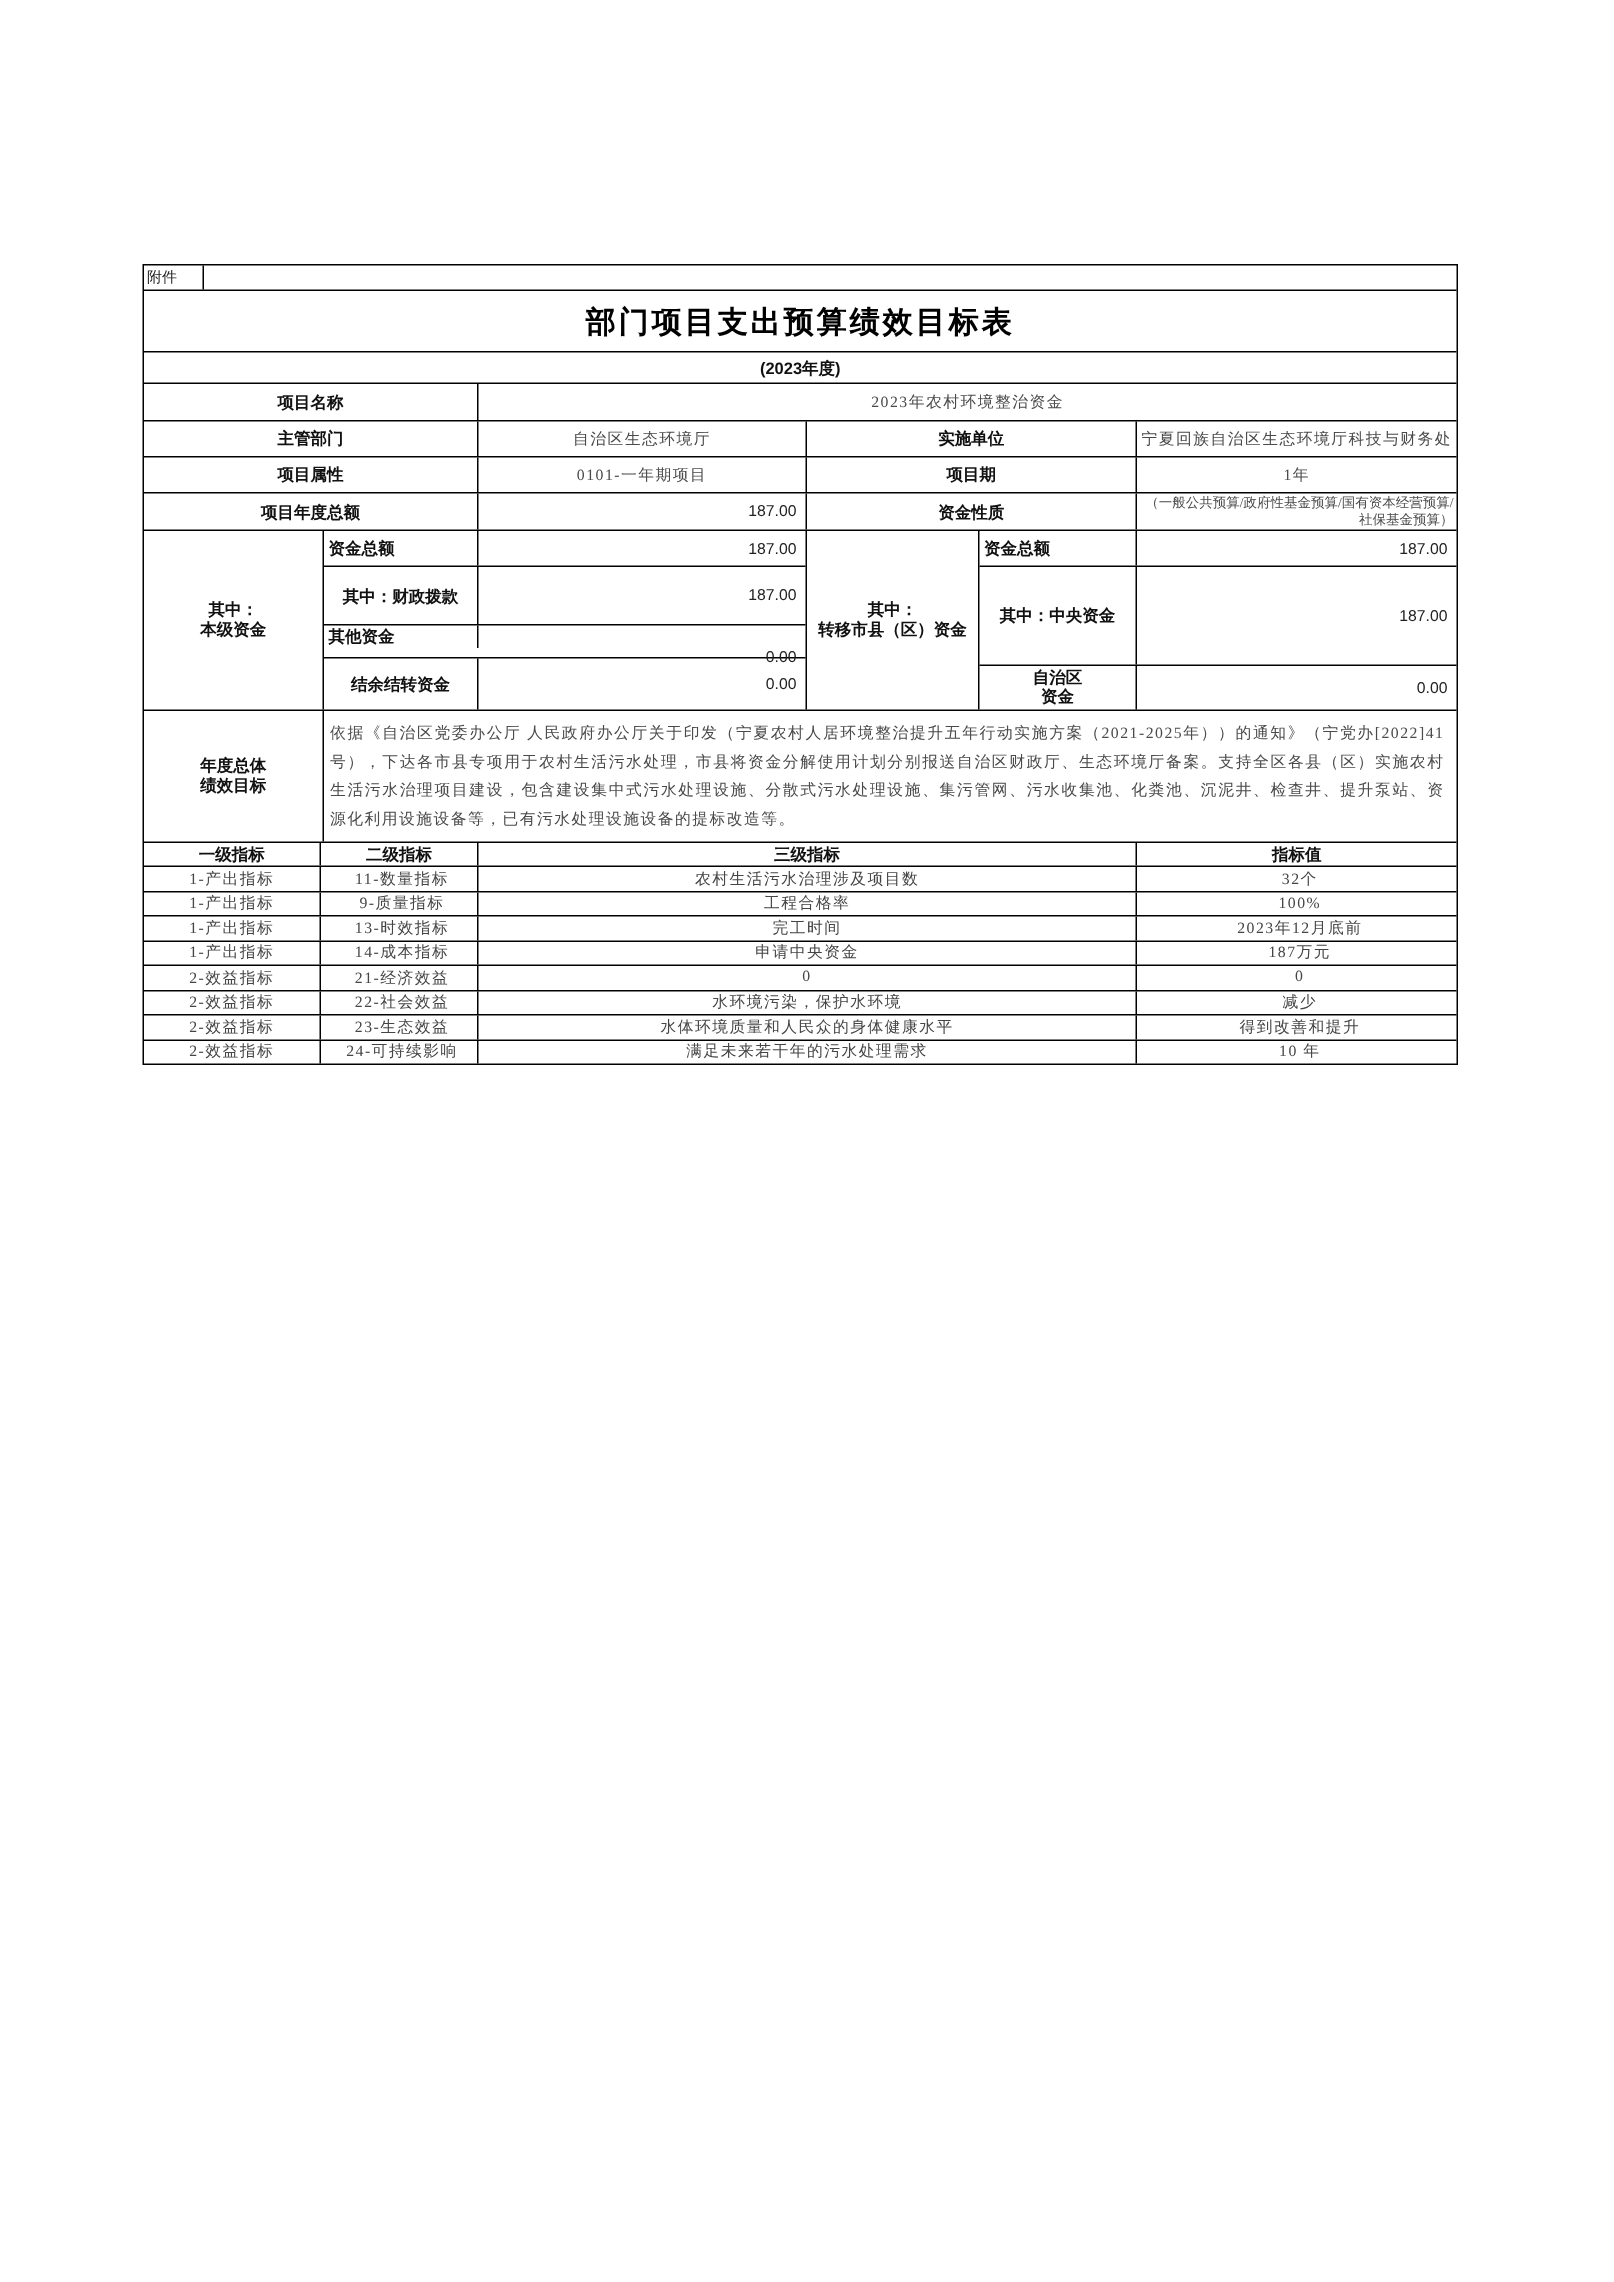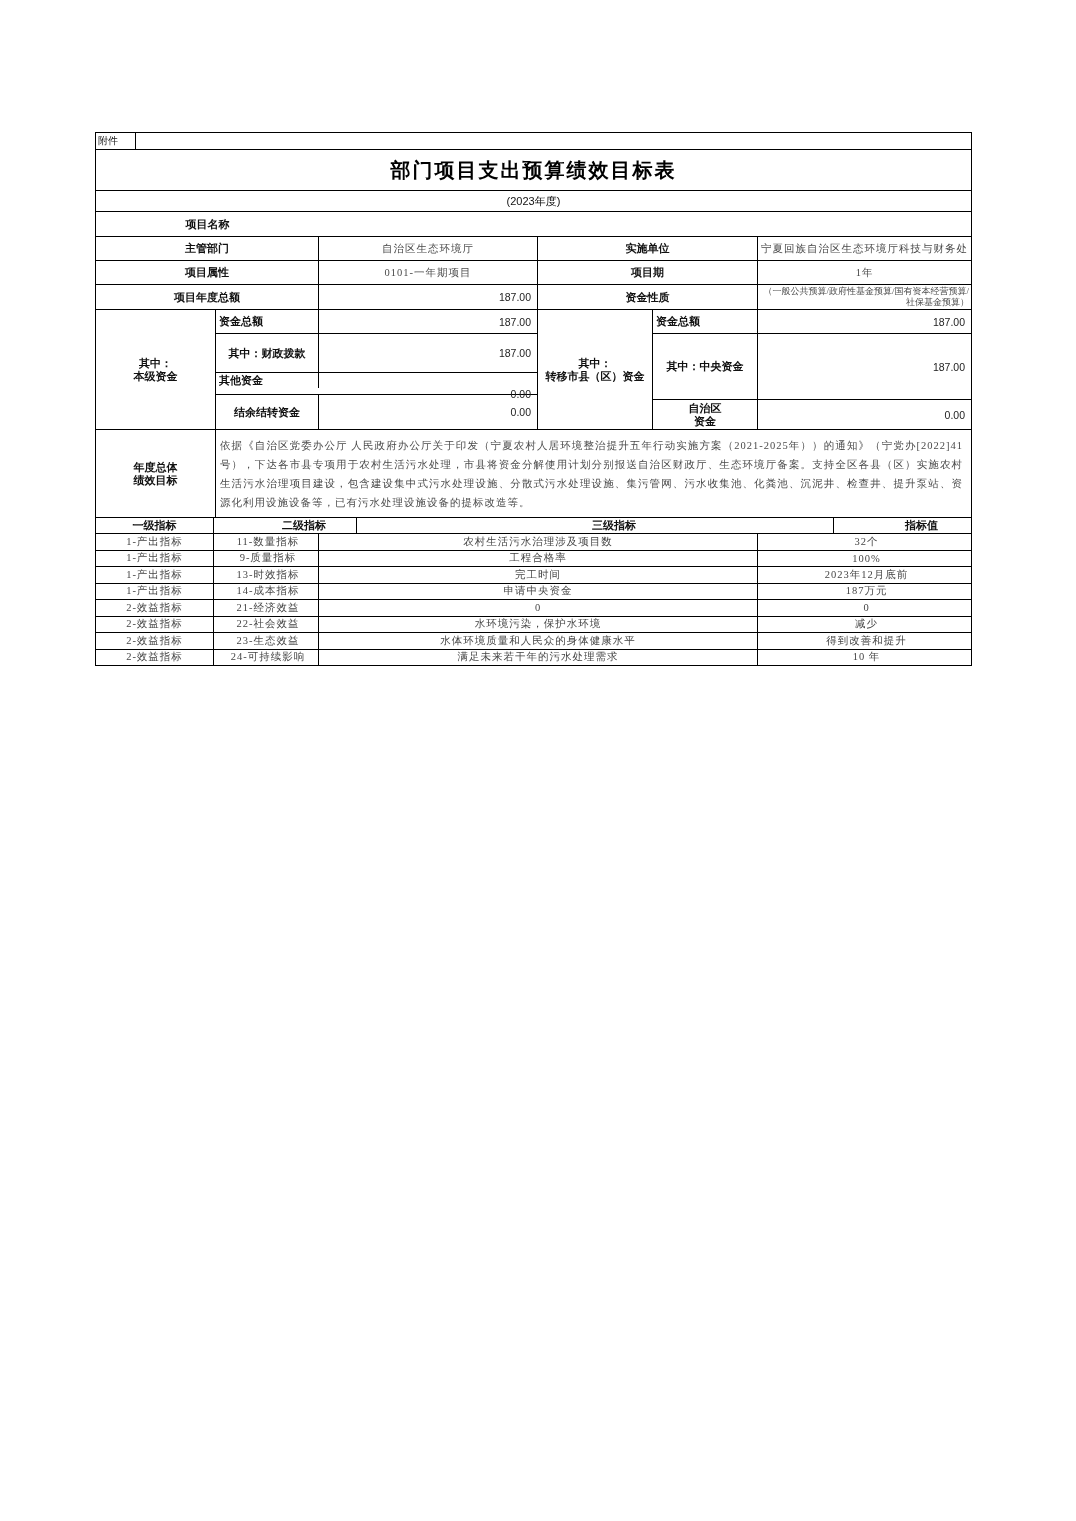--- a/index.html
+++ b/index.html
@@ -1,17 +1,17 @@
 <!DOCTYPE html>
 <html><head>
 <meta charset="utf-8">
 <style>
   html,body{margin:0;padding:0;background:#fff;}
   .page{position:relative;width:1076px;height:1381px;background:#fff;overflow:hidden;
-        font-family:"Liberation Sans",sans-serif;color:#1a1a1a;}
+        font-family:"Liberation Sans",sans-serif;color:#1a1a1a;margin-top:44px;}
   .doc{position:absolute;left:95px;top:132px;width:877px;border:1px solid #000;
        box-sizing:border-box;background:#fff;}
   .row{display:flex;border-bottom:1px solid #000;box-sizing:border-box;align-items:stretch;}
   .row:last-child{border-bottom:none;}
   .c{box-sizing:border-box;border-right:1px solid #000;display:flex;align-items:center;
      justify-content:center;overflow:hidden;}
   .c:last-child{border-right:none;}
   .lbl{font-weight:bold;font-size:11px;color:#111;text-align:center;}
   .val{font-family:"Liberation Serif",serif;font-size:10.5px;color:#4a4a4a;letter-spacing:1px;}
   .num{font-family:"Liberation Sans",sans-serif;font-size:10.5px;color:#222;letter-spacing:0;}
@@ -19,21 +19,21 @@
   .left{justify-content:flex-start;padding-left:4px;}
   .pre{white-space:pre-line;text-align:center;line-height:13px;}
   
   .r-attach{height:17px;}
   .r-attach .attach-cell{width:40px;border-right:1px solid #000;display:flex;align-items:center;
      padding-left:2px;box-sizing:border-box;}
   .attach-text{font-size:10px;color:#222;}
   .r-title{height:41px;align-items:center;justify-content:center;}
   .title-text{font-size:20px;font-weight:bold;letter-spacing:2px;color:#000;}
   .r-sub{height:21px;align-items:center;justify-content:center;}
-  .sub-text{font-size:11px;font-weight:normal;color:#111;}
+  .sub-text{font-size:11px;font-weight:bold;color:#111;}
   .r-unit{height:15px;align-items:center;justify-content:flex-end;padding-right:3px;}
   .unit-text{font-size:11px;font-weight:bold;color:#111;}
   .r-info{height:25px;}
   .r-info2{height:24px;}
   .w1{width:223px;} .w2{width:219px;} .w3{width:220px;} .w4{flex:1;}
   .fundnote{font-family:"Liberation Serif",serif;font-size:9px;color:#4a4a4a;line-height:11px;
      text-align:right;display:block;width:100%;padding:0 2px;box-sizing:border-box;}
   
   .r-fund{height:120px;}
   .f-hdr1{width:120px;} .f-hdr2{width:115px;}
@@ -48,21 +48,21 @@
   .f-val{flex:1;display:flex;align-items:center;justify-content:flex-end;padding-right:6px;
      box-sizing:border-box;}
   .h24{height:24px;} .h39{height:39px;gap:36px;} .h22{height:22px;flex-direction:column;} .h66{height:66px;}
   
   .r-goal{height:88px;}
   .g-lbl{width:120px;}
   .g-txt{flex:1;display:block;padding:6px 8px 4px 4px;font-family:"Liberation Serif",serif;
      font-size:10.5px;color:#4a4a4a;line-height:19px;letter-spacing:1px;text-align:justify;
      box-sizing:border-box;}
   
-  .r-ihead{height:16px;gap:38px;}
+  .r-ihead{height:16px;}
   .i1{width:118px;} .i2{width:105px;} .i3{width:439px;} .i4{flex:1;}
   .ibody{display:flex;flex-direction:column;height:131px;}
   .irow{display:flex;flex:1;border-bottom:1px solid #000;box-sizing:border-box;}
   .irow:last-child{border-bottom:none;}
   .icell{box-sizing:border-box;border-right:1px solid #000;display:flex;align-items:center;
      justify-content:center;overflow:hidden;}
   .icell:last-child{border-right:none;}
   .ival{font-family:"Liberation Serif",serif;font-size:10.5px;color:#454545;letter-spacing:1px;
      white-space:nowrap;}
 </style>
@@ -83,20 +83,21 @@
       <span class="title-text">部门项目支出预算绩效目标表</span>
     </div>
 
     <div class="row r-sub">
       <span class="sub-text">(2023年度)</span>
     </div>
 
 
     <div class="row r-info">
       <div class="c w1 lbl">项目名称</div>
+      <div class="c w4 val">2023年农村环境整治资金</div>
     </div>
 
     <div class="row r-info2">
       <div class="c w1 lbl">主管部门</div>
       <div class="c w2 val">自治区生态环境厅</div>
       <div class="c w3 lbl">实施单位</div>
       <div class="c w4 val">宁夏回族自治区生态环境厅科技与财务处</div>
     </div>
 
     <div class="row r-info2">

